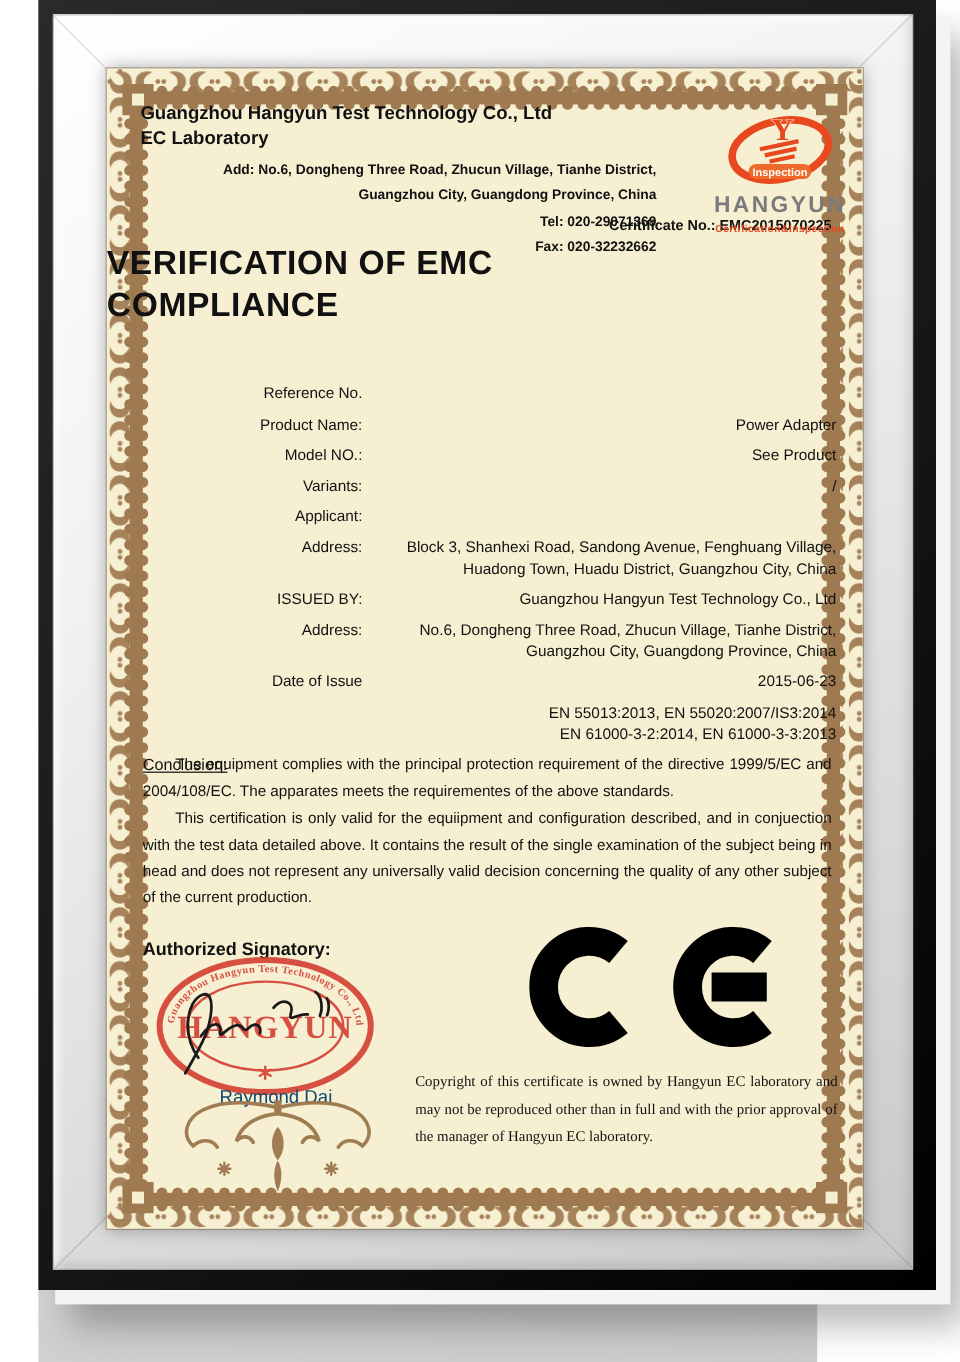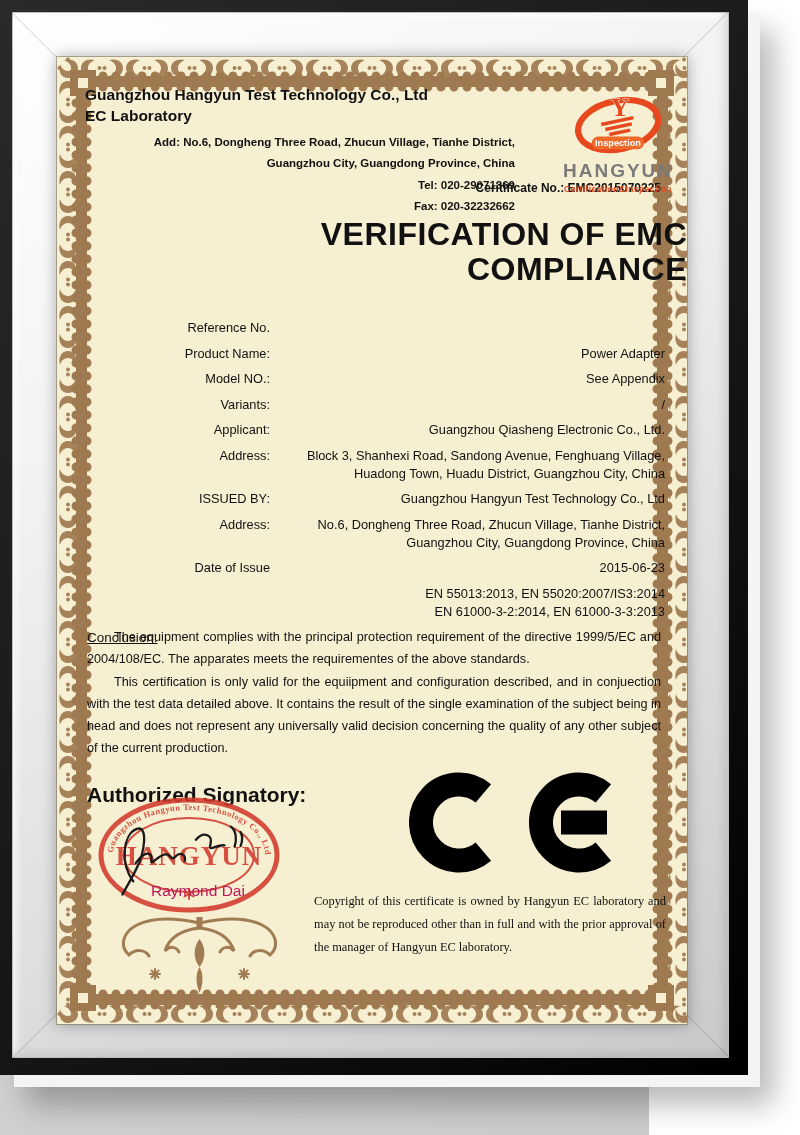--- a/index.html
+++ b/index.html
@@ -1,19 +1,19 @@
 <!DOCTYPE html>
 <html style="--paper: #f6efd2; --border-brown: #a6825a; --band-brown: #9f7a50; --accent-orange: #e8481e; --logo-gray: #7b7b7b; --stamp-red: #d23a2c; --ink: #111111; --frame-dark: #1a1a1a; --frame-silver: #e9e9e9; --wall-gray: #cccccc;"><head>
 <meta charset="utf-8">
 <style>
   html,body{margin:0;padding:0;}
   body{width:800px;height:1135px;overflow:hidden;
        font-family:"Liberation Sans",sans-serif;color:var(--ink,#111);}
   .scene{position:relative;width:649px;height:1135px;
-         background:linear-gradient(160deg,#c2c2c2 0%,#dadada 45%,#cbcbcb 100%);}
+         background:linear-gradient(160deg,#c2c2c2 0%,#dadada 45%,#cbcbcb 100%);margin-left:32px;}
   
   .frame-dark{position:absolute;left:0;top:0;width:748px;height:1075px;
       background:linear-gradient(135deg,#2a2a2a,#151515 60%,#000);
       box-shadow:13px 13px 0 -1px #f4f4f4, 26px 30px 28px rgba(0,0,0,.28);}
   .frame-silver{position:absolute;left:12px;top:12px;width:717px;height:1046px;
       background:linear-gradient(150deg,#ffffff 0%,#f1f1f1 35%,#d9d9d9 75%,#c9c9c9 100%);
       box-shadow:inset 0 0 0 1px #bdbdbd, inset -4px -4px 10px rgba(0,0,0,.12), inset 4px 4px 8px rgba(255,255,255,.9);}
   .miter{position:absolute;height:1px;background:rgba(0,0,0,.14);}
   .m-tl{left:12px;top:12px;width:64px;transform:rotate(45deg);transform-origin:0 0;}
   .m-tr{left:729px;top:12px;width:64px;transform:rotate(135deg);transform-origin:0 0;}
@@ -27,36 +27,36 @@
   
   .hdr{position:absolute;left:28px;top:27px;width:430px;}
   .company{font-weight:bold;font-size:15.5px;line-height:21px;}
   .hline{font-weight:bold;font-size:11.5px;line-height:12px;margin-top:9.5px;text-align:right;}
   .cert-no{position:absolute;top:124px;right:26px;font-weight:bold;font-size:12px;}
   
   .logo{position:absolute;left:498px;top:38px;width:126px;text-align:center;}
   .logo .brand{font-size:19px;font-weight:bold;letter-spacing:2px;color:var(--logo-gray,#7b7b7b);margin-top:1px;}
   .logo .tagline{font-size:8.5px;font-weight:bold;letter-spacing:.4px;color:var(--accent-orange,#e8481e);margin-top:2px;}
   
-  .title{position:absolute;left:0;right:0;top:160px;text-align:right;
-         font-weight:bold;font-size:32px;line-height:35px;letter-spacing:.5px;}
+  .title{position:absolute;left:0;right:0;top:144px;text-align:left;
+         font-weight:bold;font-size:28px;line-height:35px;letter-spacing:.5px;}
   
   .fields{position:absolute;left:62px;top:262px;width:546px;font-size:12.8px;}
   .row{display:flex;margin-bottom:7.5px;line-height:18px;text-align:right;}
   .lab{width:151px;flex:none;}
   .val{flex:1;white-space:pre-line;}
   
   .concl-h{position:absolute;left:30px;top:573px;font-weight:normal;font-size:13.5px;text-decoration:underline;}
   .paras{position:absolute;left:30px;top:569px;width:574px;font-size:12.7px;line-height:22.3px;text-align:justify;}
   .paras p{margin:0;text-indent:27px;}
   
-  .auth{position:absolute;left:30px;top:726px;font-weight:bold;font-size:21px;}
+  .auth{position:absolute;left:30px;top:726px;font-weight:bold;font-size:15px;}
   .stamp{position:absolute;left:36px;top:736px;width:192px;height:132px;}
   .stamp svg{position:absolute;left:0;top:0;}
-  .sig-name{position:absolute;left:58px;top:89px;font-size:15.5px;color:#be185d;}
+  .sig-name{position:absolute;left:58px;top:113px;font-size:15.5px;color:#0c4a6e;}
   .ce{position:absolute;left:352px;top:713px;}
   .ornament{position:absolute;left:50px;top:856px;}
   .copyright{position:absolute;left:257px;top:833px;width:352px;margin:0;
       font-family:"Liberation Serif",serif;font-size:12.4px;line-height:23.2px;text-align:justify;}
 </style>
 </head>
 <body>
 
 <div class="scene">
   <div class="frame-dark"></div>
@@ -155,29 +155,28 @@
     <div class="fields">
       <div class="row">
         <div class="lab">Reference No.</div>
       </div>
       <div class="row">
         <div class="lab">Product Name:</div>
         <div class="val">Power Adapter</div>
       </div>
       <div class="row">
         <div class="lab">Model NO.:</div>
-        <div class="val">See Appendix</div>
+        <div class="val">See Product</div>
       </div>
       <div class="row">
         <div class="lab">Variants:</div>
         <div class="val">/</div>
       </div>
       <div class="row">
         <div class="lab">Applicant:</div>
-        <div class="val">Guangzhou Qiasheng Electronic Co., Ltd.</div>
       </div>
       <div class="row">
         <div class="lab">Address:</div>
         <div class="val">Block 3, Shanhexi Road, Sandong Avenue, Fenghuang Village,
 Huadong Town, Huadu District, Guangzhou City, China</div>
       </div>
       <div class="row">
         <div class="lab">ISSUED BY:</div>
         <div class="val">Guangzhou Hangyun Test Technology Co., Ltd</div>
       </div>

